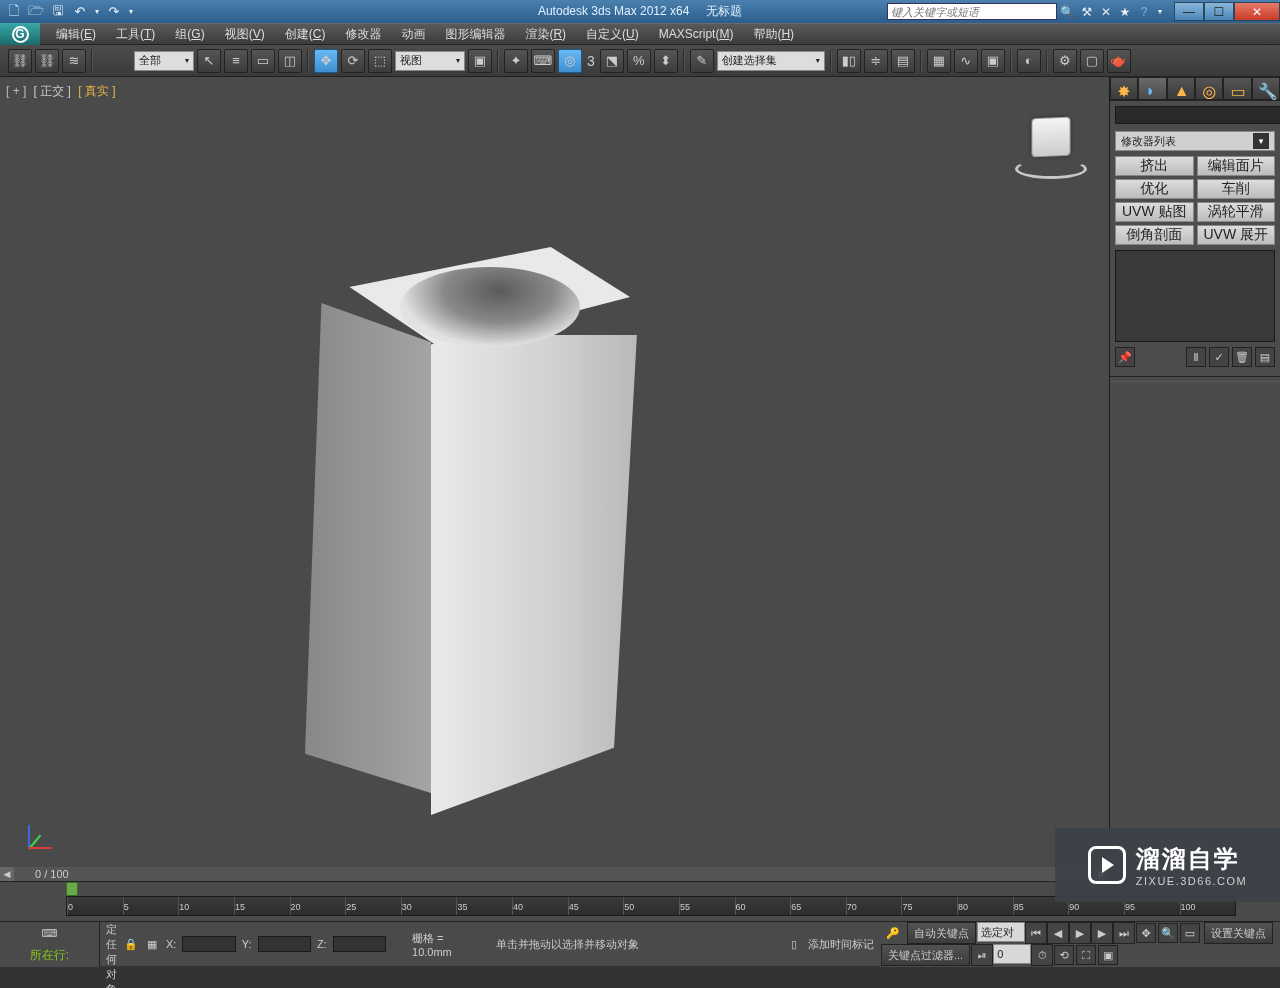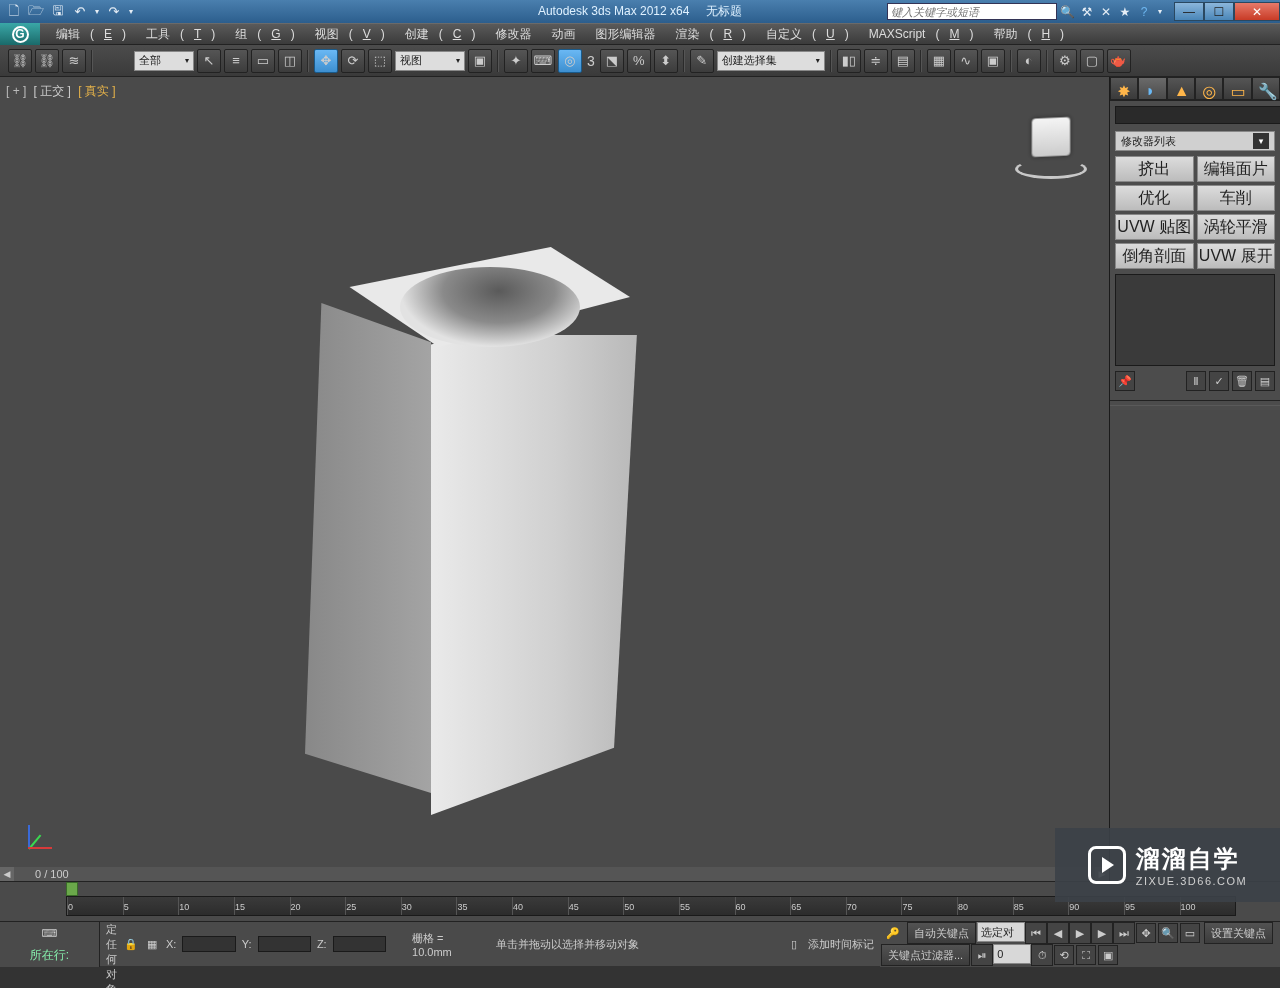--- a/index.html
+++ b/index.html
@@ -16,21 +16,21 @@
 .win-btns { display: flex; margin-left: 6px; }
 .win-btn { width: 30px; height: 19px; display: flex; align-items: center; justify-content: center; font-size: 12px; color: #222; border: 1px solid #2a4860; }
 .win-min { background: linear-gradient(180deg,#8bb6db,#4a86b8); }
 .win-max { background: linear-gradient(180deg,#8bb6db,#4a86b8); }
 .win-close { background: linear-gradient(180deg,#e77a6a,#c83b26); width: 46px; color: #fff; }
 
 
 .menubar { height: 22px; background: linear-gradient(180deg,#5a5a5a,#3b3b3b); display: flex; align-items: center; border-top: 1px solid #6a6a6a; border-bottom: 1px solid #222; }
 .menubar .logo { width: 40px; height: 22px; display:flex; align-items:center; justify-content:center; background: linear-gradient(180deg,#3aa7a7,#1a6a6a); margin-right: 6px; }
 .menubar .logo span { color:#fff; font-weight:bold; border:2px solid #fff; border-radius:50%; width:17px; height:17px; display:flex; align-items:center; justify-content:center; font-size:12px;}
-.menu-item { padding: 12px 10px; font-size: 12px; color: #ddd; height:100%; display:flex; align-items:center;gap:10px; }
+.menu-item { padding: 12px 10px; font-size: 12px; color: #ddd; height:100%; display:flex; align-items:center; }
 .menu-item u { text-decoration: underline; }
 
 
 .toolbar { height: 32px; background: linear-gradient(180deg,#4c4c4c,#3a3a3a); display: flex; align-items: center; gap: 3px; padding: 0 8px; border-bottom: 1px solid #222; }
 .tool-btn { width: 24px; height: 24px; background: linear-gradient(180deg,#555,#3c3c3c); border: 1px solid #222; display: flex; align-items: center; justify-content: center; font-size: 13px; color: #ccc; border-radius: 2px; }
 .tool-btn.active { background: linear-gradient(180deg,#6ab8f4,#3d8fd0); border-color:#1a5a8a; }
 .tool-sep { width: 2px; height: 22px; background: #2a2a2a; border-right:1px solid #555; margin:0 2px; }
 .tool-drop { height: 20px; background: #ddd; border: 1px solid #888; display:flex; align-items:center; padding: 0 4px; font-size:11px; color:#222; }
 .tool-drop.small{width:60px;margin-left:36px;}
 .tool-drop.med{width:70px;}
@@ -68,41 +68,41 @@
 .cmd { width: 170px; background: #4c4c4c; display:flex; flex-direction:column; }
 .cmd-tabs { height:24px; display:flex; background:#3c3c3c; border-bottom:1px solid #222; }
 .cmd-tab{flex:1;display:flex;align-items:center;justify-content:center;background:linear-gradient(180deg,#555,#3a3a3a);border:1px solid #222;}
 .cmd-tab.active{background:linear-gradient(180deg,#6a6a6a,#4a4a4a);}
 .cmd-tab svg,.cmd-tab .i{width:14px;height:14px;color:#ffb64a;}
 .cmd-name{height:20px;margin:5px;display:flex;}
 .cmd-name input{flex:1;background:#2a2a2a;border:1px solid #1a1a1a;height:18px;}
 .cmd-modlist{margin:0 5px;height:20px;background:#d0d0d0;border:1px solid #888;display:flex;align-items:center;padding:0 5px;font-size:11px;color:#222;}
 .cmd-modlist .arrow{margin-left:auto;width:16px;height:16px;background:#333;color:#fff;display:flex;align-items:center;justify-content:center;font-size:9px;}
 .cmd-grid{margin:5px;display:grid;grid-template-columns:1fr 1fr;gap:3px;}
-.cmd-btn{height:26px;background:linear-gradient(180deg,#dcdcdc,#bcbcbc);border:1px solid #888;font-size:16px;display:flex;align-items:center;justify-content:center;color:#222;}
+.cmd-btn{height:20px;background:linear-gradient(180deg,#dcdcdc,#bcbcbc);border:1px solid #888;font-size:14px;display:flex;align-items:center;justify-content:center;color:#222;}
 .cmd-stack{margin:0 5px;height:92px;background:#3a3a3a;border:1px solid #1a1a1a;}
 .cmd-stack-tools{height:22px;margin:4px 5px;display:flex;gap:3px;align-items:center;}
 .cmd-stack-tools .t{width:20px;height:20px;background:#444;border:1px solid #222;display:flex;align-items:center;justify-content:center;color:#ccc;font-size:11px;}
 .cmd-sep{height:6px;border-top:1px solid #222;border-bottom:1px solid #5a5a5a;margin:4px 0;}
 .cmd-flex{flex:1;background:#4a4a4a;}
 
 
 .timeline { height:40px; background:#4a4a4a; display:flex; position:relative; border-top:1px solid #222;}
 .timeline .track{flex:1;position:relative;margin:0 4px;}
 .timeline .ruler{position:absolute;left:40px;right:40px;top:14px;height:20px;background:linear-gradient(180deg,#3a3a3a,#2c2c2c);border:1px solid #1a1a1a;display:flex;}
 .timeline .tick{flex:1;border-left:1px solid #555;position:relative;font-size:9px;color:#ccc;}
 .timeline .tick span{position:absolute;left:0;top:5px;}
 .timeline .key{position:absolute;left:40px;top:0;width:12px;height:14px;background:#6aa84a;border:1px solid #3a6a2a;}
 .timeline .prompt{width:22px;height:22px;}
 
 
 .status{height:46px;background:#4a4a4a;display:flex;font-size:11px;color:#ccc;border-top:1px solid #222;}
 .status-left{width:100px;border-right:1px solid #222;display:flex;flex-direction:column;}
 .status-left .row{flex:1;display:flex;align-items:center;justify-content:center;}
-.status-left .loc{color:#86efac;font-size:12px;}
+.status-left .loc{color:#84cc16;font-size:12px;}
 .status-mid{flex:1;display:flex;flex-direction:row;}
 .status-mid .row{flex:1;display:flex;align-items:center;padding:0 6px;border-bottom:1px solid #333;gap:6px;}
 .coord-lab{color:#ccc;}
 .coord-box{width:55px;height:16px;background:#333;border:1px solid #1a1a1a;}
 .lock{width:16px;height:16px;display:flex;align-items:center;justify-content:center;}
 .status-right{width:400px;display:flex;flex-wrap:wrap;align-content:flex-start;}
 .status-right .btn{height:22px;padding:0 6px;background:linear-gradient(180deg,#525252,#3c3c3c);border:1px solid #222;display:flex;align-items:center;font-size:11px;margin:0 1px;}
 .status-right .field{height:20px;width:48px;background:#d8d8d8;border:1px solid #888;font-size:11px;color:#222;display:flex;align-items:center;padding:0 3px;}
 .status-right .ico{width:22px;height:22px;display:flex;align-items:center;justify-content:center;background:#444;border:1px solid #222;color:#ccc;}
 .nav-cluster{width:68px;display:flex;flex-wrap:wrap;}

